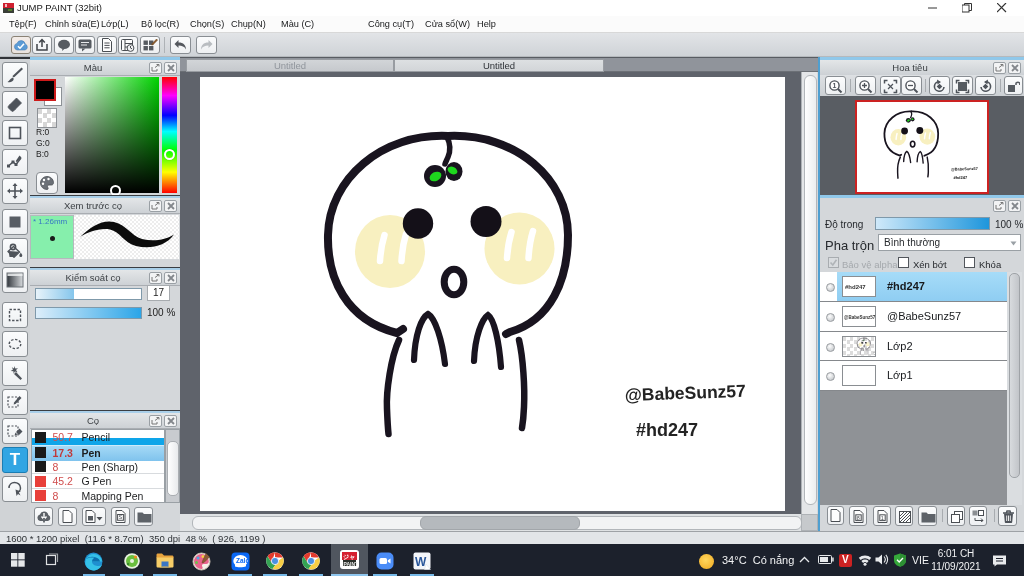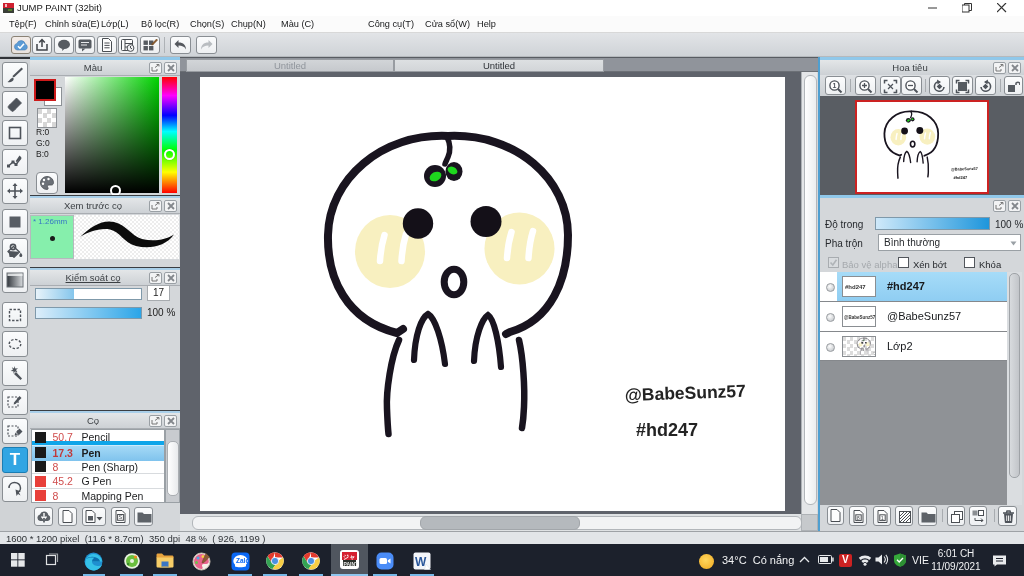--- a/index.html
+++ b/index.html
@@ -274,21 +274,21 @@
     <div class="abs" style="left:19px;top:20px;width:5px;height:5px;background:#1a1a1a;border-radius:50%;"></div>
   </div>
   <div class="abs" style="left:44px;top:158px;width:105px;height:44px;background:conic-gradient(#fff 0 25%, #ededed 0 50%, #fff 0 75%, #ededed 0) 0 0/4px 4px;overflow:hidden;">
     <svg width="105" height="44" viewBox="0 0 105 44">
         <path d="M6 22 C17 11 29 4.5 40 7 C53 10 57 21 68 24 C80 27 92 24.5 100 19.5 C92 31 76 34.5 62 31 C50 28 46 16.5 36 14.5 C26 12.5 13 17.5 6 22 Z" fill="#0c0c0c"></path>
       </svg>
   </div>
 
   <div class="abs" style="left:0;top:209.5px;width:150px;height:1.5px;background:#3a3e43;"></div>
   <div class="abs" style="left:0;top:211px;width:150px;height:2px;background:#a9cfe9;"></div>
-  <div class="ptitle" style="top:213px;text-decoration:underline;">Kiểm soát cọ</div>
+  <div class="ptitle" style="top:213px;">Kiểm soát cọ</div>
   <div class="abs" style="top:215px;right:18px;width:13px;height:12px;background:#f2f3f4;border:1px solid #9aa0a5;border-radius:2px;box-sizing:border-box;">
       <svg width="9" height="8" style="margin:1px" viewBox="0 0 9 8">
         <path d="M1 3 V7 H6 V5 M4 3.5 L8 0.5 M5.5 0.5 H8 V2.5" stroke="#777" fill="none"></path>
       </svg>
     </div>
   <div class="abs" style="top:215px;right:3px;width:13px;height:12px;background:#f2f3f4;border:1px solid #9aa0a5;border-radius:2px;box-sizing:border-box;">
       <svg width="8" height="8" style="margin:1px 0 0 1.5px" viewBox="0 0 8 8">
         <path d="M1 1 L7 7 M7 1 L1 7" stroke="#83878c" stroke-width="1.8"></path>
       </svg>
     </div>
@@ -308,21 +308,21 @@
       <svg width="9" height="8" style="margin:1px" viewBox="0 0 9 8">
         <path d="M1 3 V7 H6 V5 M4 3.5 L8 0.5 M5.5 0.5 H8 V2.5" stroke="#777" fill="none"></path>
       </svg>
     </div>
   <div class="abs" style="top:358px;right:3px;width:13px;height:12px;background:#f2f3f4;border:1px solid #9aa0a5;border-radius:2px;box-sizing:border-box;">
       <svg width="8" height="8" style="margin:1px 0 0 1.5px" viewBox="0 0 8 8">
         <path d="M1 1 L7 7 M7 1 L1 7" stroke="#83878c" stroke-width="1.8"></path>
       </svg>
     </div>
   <div class="abs" style="left:0.5px;top:372px;width:134px;height:74px;background:#fff;border:1px solid #9aa0a5;box-sizing:border-box;font-size:10.5px;color:#1c1d1f;">
-    <div class="abs" style="left:0;top:0;width:132px;height:14.5px;border-bottom:4px solid #0ea5e9;box-sizing:border-box;">
+    <div class="abs" style="left:0;top:0;width:132px;height:14.5px;border-bottom:7px solid #0ea5e9;box-sizing:border-box;">
         <span class="abs" style="left:3px;top:1.5px;width:11px;height:11px;background:#1a1a1a;"></span>
         <span class="abs" style="left:21px;top:1px;color:#d04c4c;">50.7</span>
         <span class="abs" style="left:50px;top:1px;">Pencil</span>
       </div>
     <div class="abs" style="left:0;top:14.5px;width:132px;height:15px;background:linear-gradient(#a5d9f6,#7fc3ed);border-top:1px solid #cdeafa;">
         <span class="abs" style="left:3px;top:1.5px;width:11px;height:11px;background:#1a1a1a;"></span>
         <span class="abs" style="left:21px;top:1px;color:#c03a3a;font-weight:bold;">17.3</span>
         <span class="abs" style="left:50px;top:1px;font-weight:bold;">Pen</span>
       </div>
     <div class="abs" style="left:0;top:29.5px;width:132px;height:14.5px;border-bottom:1px solid #d8dbde;box-sizing:border-box;">
@@ -529,21 +529,21 @@
       </svg>
     </div>
   <div class="abs" style="top:142.5px;right:3px;width:13px;height:12px;background:#f2f3f4;border:1px solid #9aa0a5;border-radius:2px;box-sizing:border-box;">
       <svg width="8" height="8" style="margin:1px 0 0 1.5px" viewBox="0 0 8 8">
         <path d="M1 1 L7 7 M7 1 L1 7" stroke="#83878c" stroke-width="1.8"></path>
       </svg>
     </div>
   <div class="abs" style="left:7px;top:162px;font-size:10px;color:#26292d;">Độ trong</div>
   <div class="abs" style="left:57px;top:160px;width:115px;height:13px;border:1px solid #7f99aa;box-sizing:border-box;background:linear-gradient(to right,#cfe9fa,#1e96dc);"></div>
   <div class="abs" style="left:177px;top:162px;font-size:10px;color:#26292d;">100 %</div>
-  <div class="abs" style="left:7px;top:181px;font-size:10px;color:#26292d;">Pha trộn</div>
+  <div class="abs" style="left:7px;top:181px;font-size:13px;color:#26292d;">Pha trộn</div>
   <div class="abs" style="left:60px;top:177px;width:143px;height:17px;background:#ffffff;border:1px solid #9aa0a5;box-sizing:border-box;">
     <span class="abs" style="left:5px;top:2px;font-size:10px;color:#26292d;">Bình thường</span>
     <svg class="abs" style="right:3px;top:6px" width="7" height="5" viewBox="0 0 7 5">
         <path d="M0.5 0.5 L3.5 4.5 L6.5 0.5Z" fill="#9aa0a5"></path>
       </svg>
   </div>
   <div class="abs" style="left:10px;top:200px;width:11px;height:11px;background:#d9dcdf;border:1px solid #a8acb0;box-sizing:border-box;">
       <svg width="9" height="9" viewBox="0 0 9 9">
         <path d="M1.5 4.5 L3.8 7 L7.5 1.8" stroke="#b0b4b8" stroke-width="1.6" fill="none"></path>
       </svg>
@@ -578,20 +578,25 @@
       <div class="abs" style="left:22px;top:4px;width:34px;height:21px;background:conic-gradient(#fff 0 25%, #dcdcdc 0 50%, #fff 0 75%, #dcdcdc 0) 0 0/7px 7px;border:1px solid #8a8e92;box-sizing:border-box;overflow:hidden;">
         <svg width="32" height="19" viewBox="0 0 32 19">
             <g transform="scale(0.055) translate(130,-40)">
               <use href="#chara"></use>
             </g>
           </svg>
       </div>
       <span class="abs" style="left:67px;top:8px;font-size:11px;color:#17191c;">Lớp2</span>
     </div>
 
+    <div class="abs" style="left:0;top:89px;width:187px;height:29.5px;background:#ffffff;border-bottom:1px solid #85888c;box-sizing:border-box;">
+      <div class="abs" style="left:6px;top:11px;width:7px;height:7px;background:radial-gradient(circle at 40% 35%,#fdfdfd,#b9bdc1);border-radius:50%;border:1px solid #989ca0;"></div>
+      <div class="abs" style="left:22px;top:4px;width:34px;height:21px;background:#fff;border:1px solid #8a8e92;box-sizing:border-box;"></div>
+      <span class="abs" style="left:67px;top:8px;font-size:11px;color:#17191c;">Lớp1</span>
+    </div>
   </div>
   <div class="abs" style="left:189px;top:215px;width:15px;height:233px;background:#dadde0;">
     <div class="abs" style="left:1.5px;top:1px;width:11px;height:205px;background:linear-gradient(to right,#d8dbde,#c2c5c9);border:1px solid #9fa3a7;border-radius:5px;box-sizing:border-box;"></div>
   </div>
 
   <div class="btn" style="left:9px;top:449px;width:17px;height:19px;">
       <svg width="11" height="13" style="margin:2px 0 0 2px" viewBox="0 0 11 13">
         <path d="M1 0.5 H7 L10 3.5 V12.5 H1 Z" fill="#fdfdfd" stroke="#4a4e53"></path>
       </svg>
     </div>

